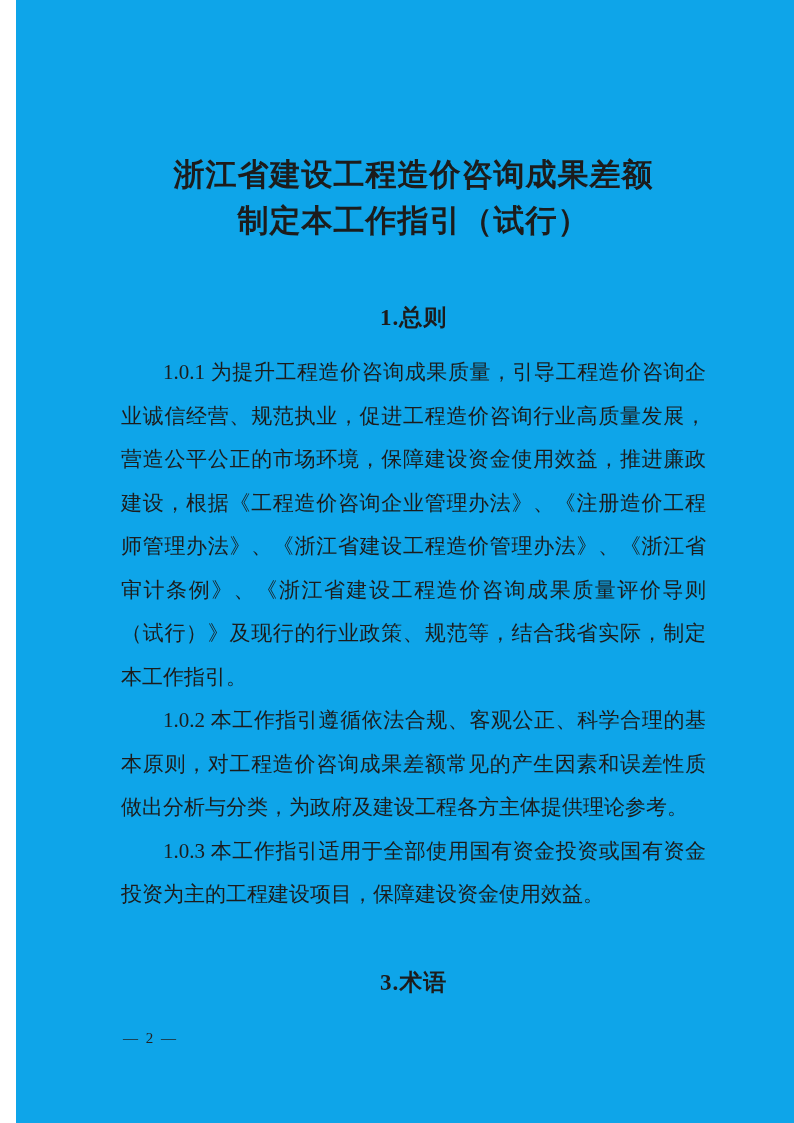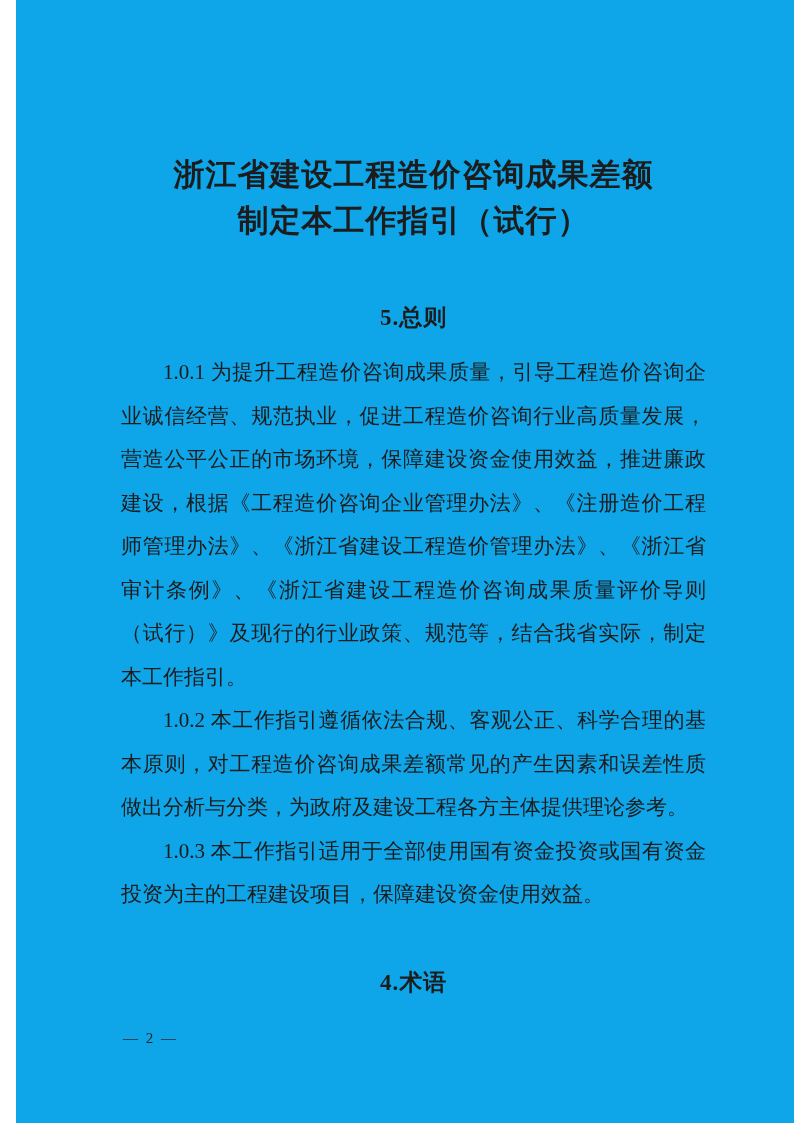--- a/index.html
+++ b/index.html
@@ -69,26 +69,26 @@
 <body>
 
 <div class="page">
   <div class="content">
 
     <div class="doc-title">
       <div>浙江省建设工程造价咨询成果差额</div>
       <div>制定本工作指引（试行）</div>
     </div>
 
-    <div class="section-heading heading-1">5.总则</div>
+    <div class="section-heading heading-1">1.总则</div>
 
     <p class="body-para">1.0.1 为提升工程造价咨询成果质量，引导工程造价咨询企业诚信经营、规范执业，促进工程造价咨询行业高质量发展，营造公平公正的市场环境，保障建设资金使用效益，推进廉政建设，根据《工程造价咨询企业管理办法》、《注册造价工程师管理办法》、《浙江省建设工程造价管理办法》、《浙江省审计条例》、《浙江省建设工程造价咨询成果质量评价导则（试行）》及现行的行业政策、规范等，结合我省实际，制定本工作指引。</p>
 
     <p class="body-para">1.0.2 本工作指引遵循依法合规、客观公正、科学合理的基本原则，对工程造价咨询成果差额常见的产生因素和误差性质做出分析与分类，为政府及建设工程各方主体提供理论参考。</p>
 
     <p class="body-para">1.0.3 本工作指引适用于全部使用国有资金投资或国有资金投资为主的工程建设项目，保障建设资金使用效益。</p>
 
-    <div class="section-heading heading-2">4.术语</div>
+    <div class="section-heading heading-2">3.术语</div>
 
   </div>
 
   <div class="footer-page-number">— 2 —</div>
 </div>
 
 </body></html>

